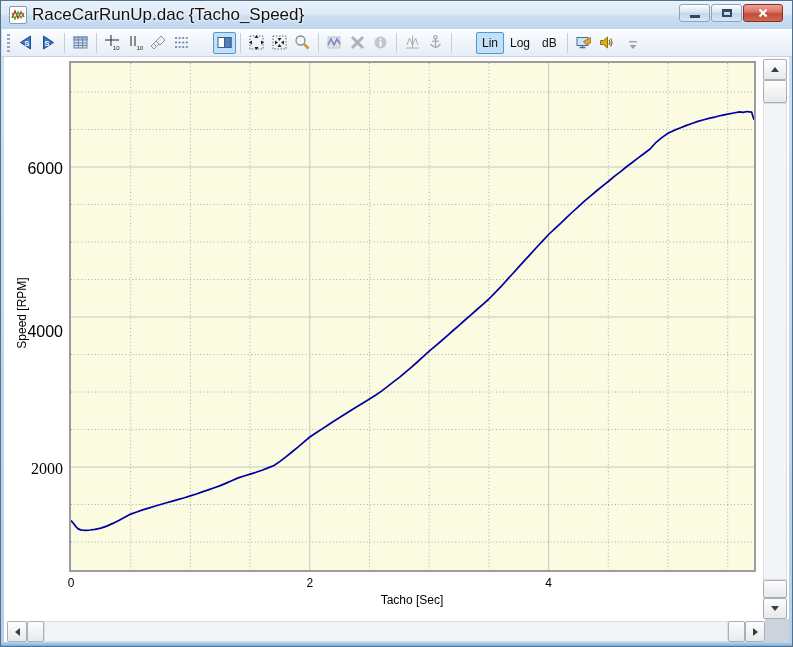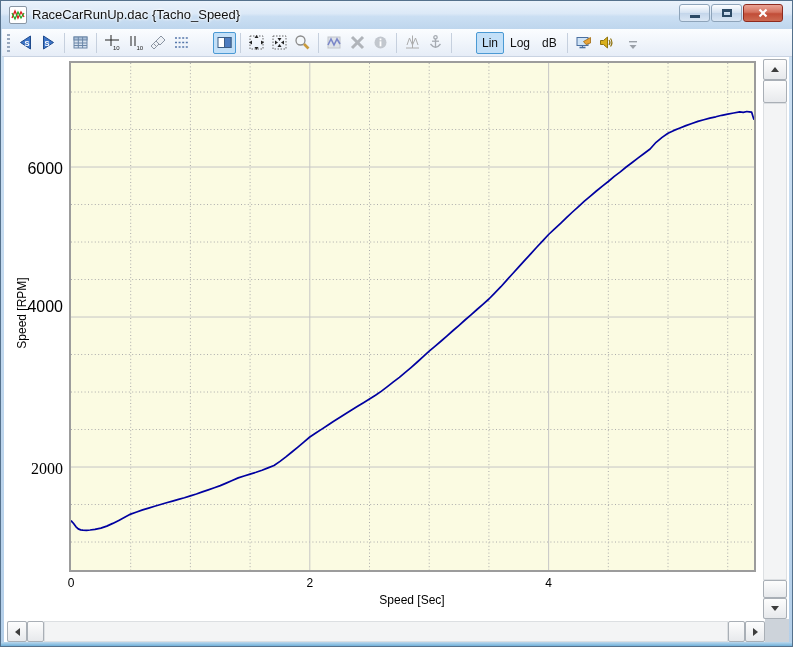--- a/index.html
+++ b/index.html
@@ -8,21 +8,21 @@
   .window{position:relative;width:793px;height:647px;overflow:hidden;
     background:linear-gradient(#cfe2f4,#b4cfe9);
     border:1px solid #55718c;}
 
   
   .titlebar{position:absolute;left:0;top:0;width:100%;height:28px;
     background:linear-gradient(#eaf2fb 0%,#dcE9f7 45%,#cbdff3 55%,#bed6ed 100%);}
   .app-icon{position:absolute;left:8px;top:5px;width:18px;height:18px;background:#fff;
     border:1px solid #8a97a5;border-radius:2px;}
   .title-text{position:absolute;left:31px;top:0;height:28px;line-height:28px;
-    font-size:13px;color:#111;text-shadow:0 0 3px #fff,0 0 3px #fff;white-space:nowrap;}
+    font-size:17px;color:#111;text-shadow:0 0 3px #fff,0 0 3px #fff;white-space:nowrap;}
   .winbtns{position:absolute;right:9px;top:3px;display:flex;gap:1px;}
   .wbtn{height:18px;border:1px solid #8ea4ba;border-radius:3px;
     background:linear-gradient(#fdfeff,#d3e1f1 50%,#c3d5ea 50%,#d9e6f4);
     display:flex;align-items:center;justify-content:center;}
   .wbtn.min,.wbtn.max{width:31px;}
   .wbtn.close{width:40px;border-color:#8e2b1f;
     background:linear-gradient(#eaa496,#d4725f 45%,#c14d38 55%,#cd6a52);}
   .glyph-min{width:10px;height:3px;background:#2c4a66;margin-top:7px;}
   .glyph-max{width:10px;height:8px;border:2px solid #2c4a66;border-top-width:3px;background:transparent;}
 
@@ -310,24 +310,24 @@
         <line x1="238.81118881118883" y1="0" x2="238.81118881118883" y2="507" stroke="#c6c6c6" stroke-width="1"></line>
         <line x1="477.62237762237766" y1="0" x2="477.62237762237766" y2="507" stroke="#c6c6c6" stroke-width="1"></line>
         <line x1="0" y1="404.025" x2="683" y2="404.025" stroke="#c6c6c6" stroke-width="1"></line>
         <line x1="0" y1="254.025" x2="683" y2="254.025" stroke="#c6c6c6" stroke-width="1"></line>
         <line x1="0" y1="104.02499999999998" x2="683" y2="104.02499999999998" stroke="#c6c6c6" stroke-width="1"></line>
         <polyline points="0.0,457.6 2.4,460.3 4.8,463.6 7.2,465.9 9.6,466.9 11.9,467.2 15.5,467.3 19.1,467.0 23.9,466.4 29.9,465.1 35.8,463.1 41.8,460.4 47.8,457.4 53.7,454.3 59.7,451.1 65.7,449.0 71.6,446.9 77.6,445.1 83.6,443.3 89.6,441.5 95.5,439.8 101.5,438.1 107.5,436.4 113.4,434.8 119.4,432.9 125.4,431.0 131.3,428.9 137.3,426.9 143.3,424.8 149.3,422.6 155.2,420.1 161.2,417.5 167.2,414.9 173.1,413.0 179.1,411.1 185.1,409.3 191.0,407.2 197.0,404.9 203.0,402.5 209.0,398.4 214.9,393.9 220.9,389.0 226.9,384.1 232.8,379.1 238.8,374.0 244.8,370.0 250.8,366.1 256.7,362.2 262.7,358.3 268.7,354.5 274.6,350.8 280.6,347.0 286.6,343.3 292.5,339.7 298.5,336.0 304.5,332.2 310.5,328.1 316.4,323.6 322.4,318.9 328.4,314.3 334.3,309.4 340.3,304.3 346.3,299.0 352.2,293.6 358.2,288.1 364.2,283.1 370.2,278.0 376.1,272.8 382.1,267.5 388.1,262.3 394.0,257.0 400.0,251.8 406.0,246.5 411.9,241.3 417.9,236.0 423.9,229.9 429.9,223.7 435.8,217.1 441.8,210.5 447.8,203.9 453.7,197.4 459.7,190.9 465.7,184.3 471.7,177.9 477.6,171.5 483.6,165.9 489.6,160.3 495.5,154.6 501.5,149.0 507.5,143.6 513.4,138.2 519.4,133.1 525.4,128.0 531.4,123.1 537.3,118.5 543.3,113.4 549.3,108.9 555.2,104.0 561.2,99.5 567.2,94.9 573.1,90.5 579.1,86.0 585.1,79.3 591.1,74.4 597.0,70.3 603.0,67.4 609.0,65.0 614.9,62.6 620.9,60.5 626.9,58.4 632.8,56.8 638.8,55.1 644.8,53.8 650.8,52.3 656.7,51.1 662.7,50.0 668.7,48.9 672.3,49.4 675.8,48.5 678.2,48.8 680.6,49.1 681.8,53.0 683.0,56.8" fill="none" stroke="#0000a0" stroke-width="1.7" stroke-linejoin="round"></polyline>
       </svg>
   </div>
 
   <div class="ylabel">Speed [RPM]</div>
-  <div class="xlabel">Speed [Sec]</div>
+  <div class="xlabel">Tacho [Sec]</div>
   <div id="y-ticks">
       <div class="ytick" style="top: 459.025px; font-family: Liberation Serif, serif;">2000</div>
-      <div class="ytick" style="top: 297px;">4000</div>
+      <div class="ytick" style="top: 322px;">4000</div>
       <div class="ytick" style="top: 159.025px;">6000</div>
     </div>
   <div id="x-ticks">
       <div class="xtick" style="left: 70px; top: 575px;">0</div>
       <div class="xtick" style="left: 308.811px; top: 575px;">2</div>
       <div class="xtick" style="left: 547.622px; top: 575px;">4</div>
     </div>
 
   <div class="vscroll">
     <div class="sbtn">

